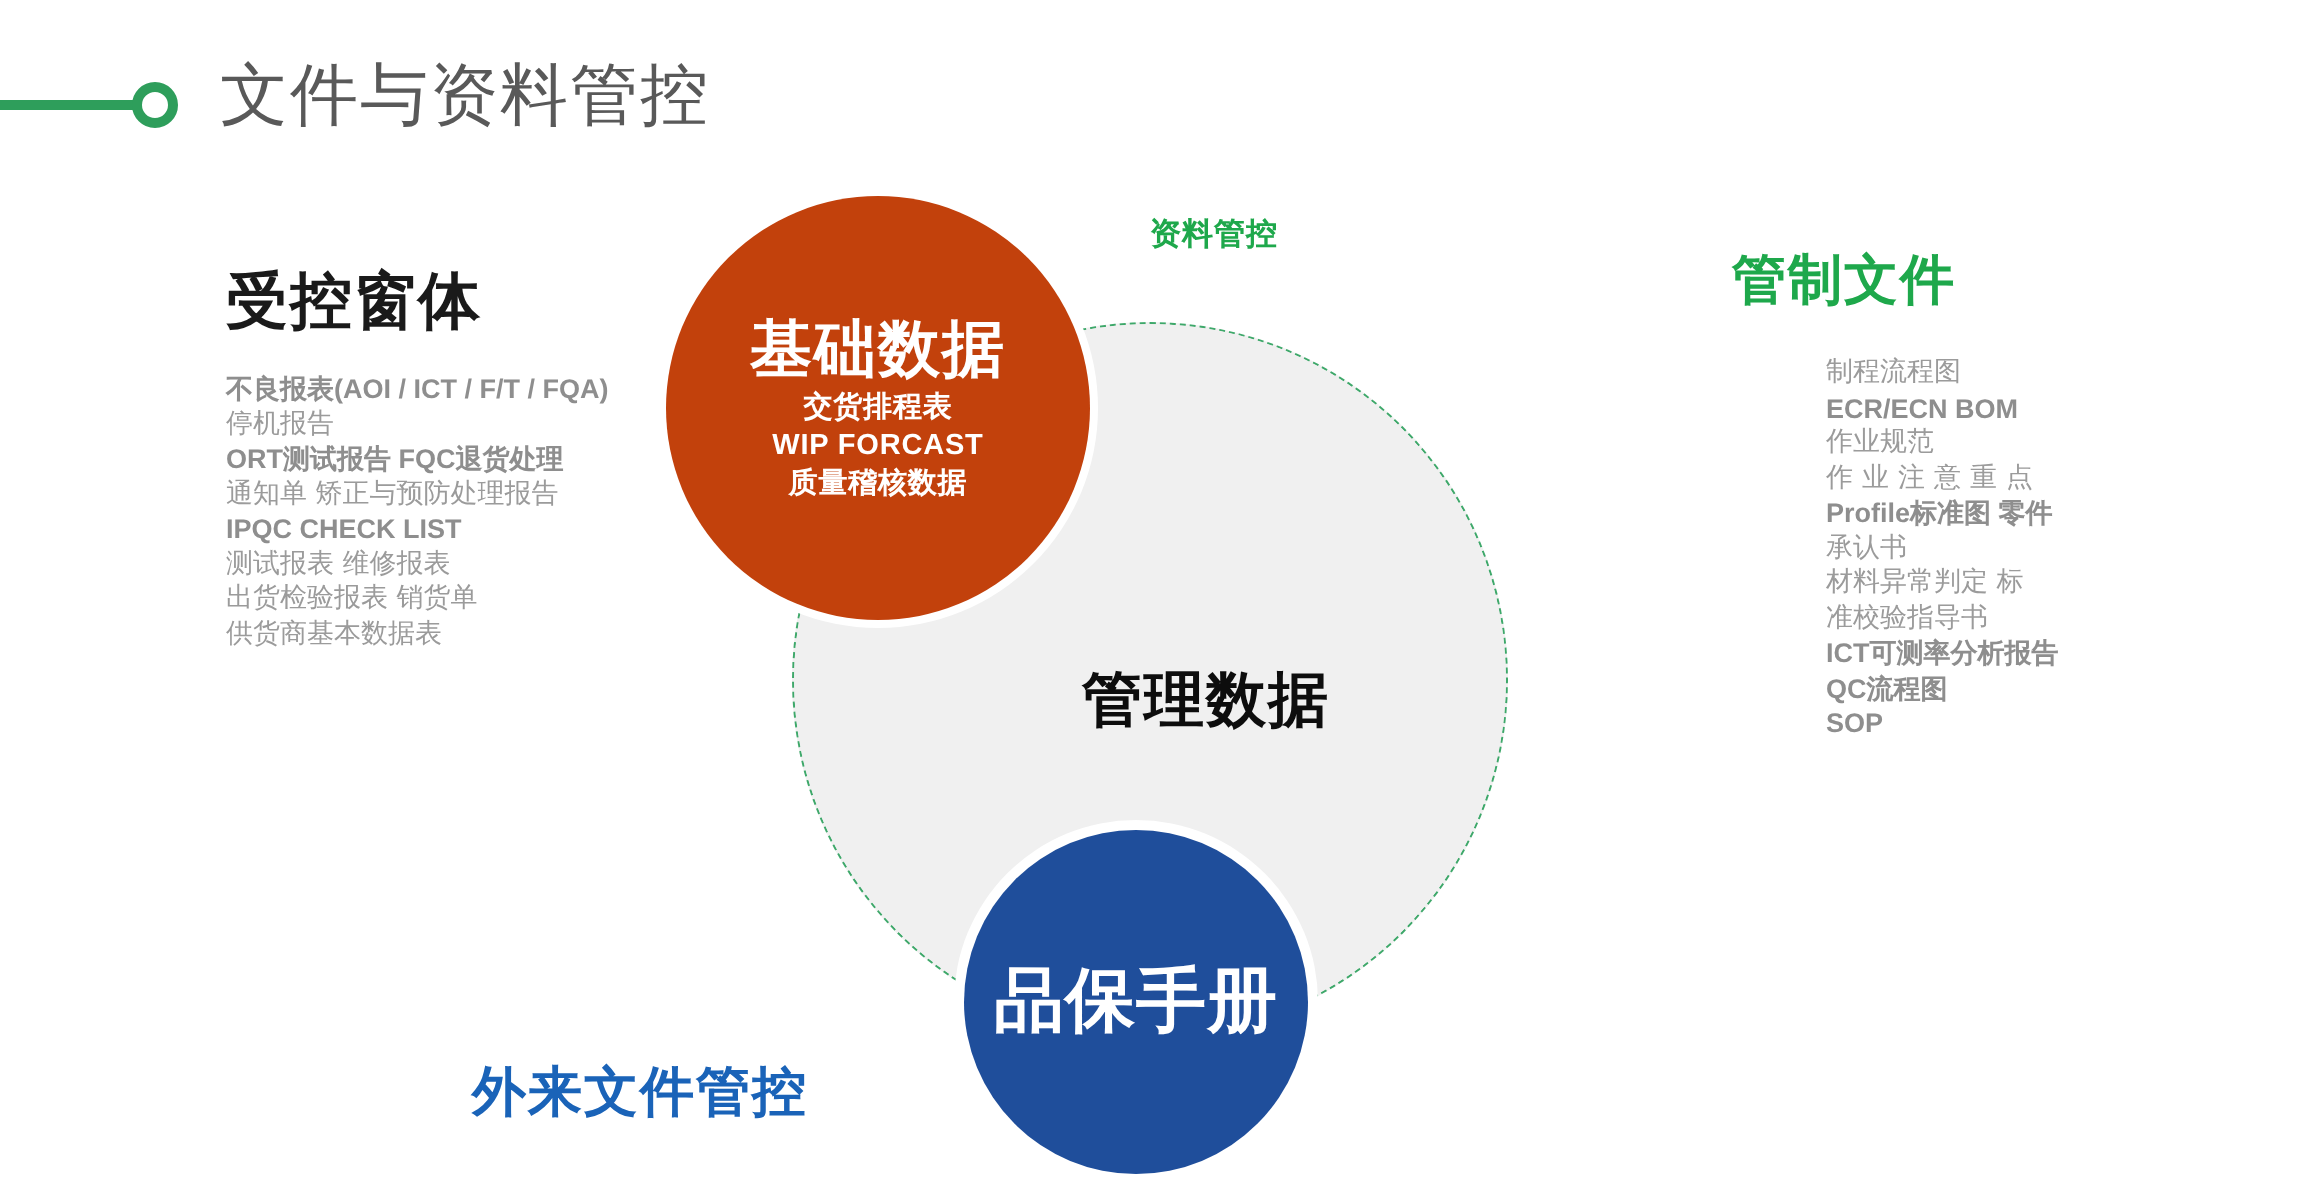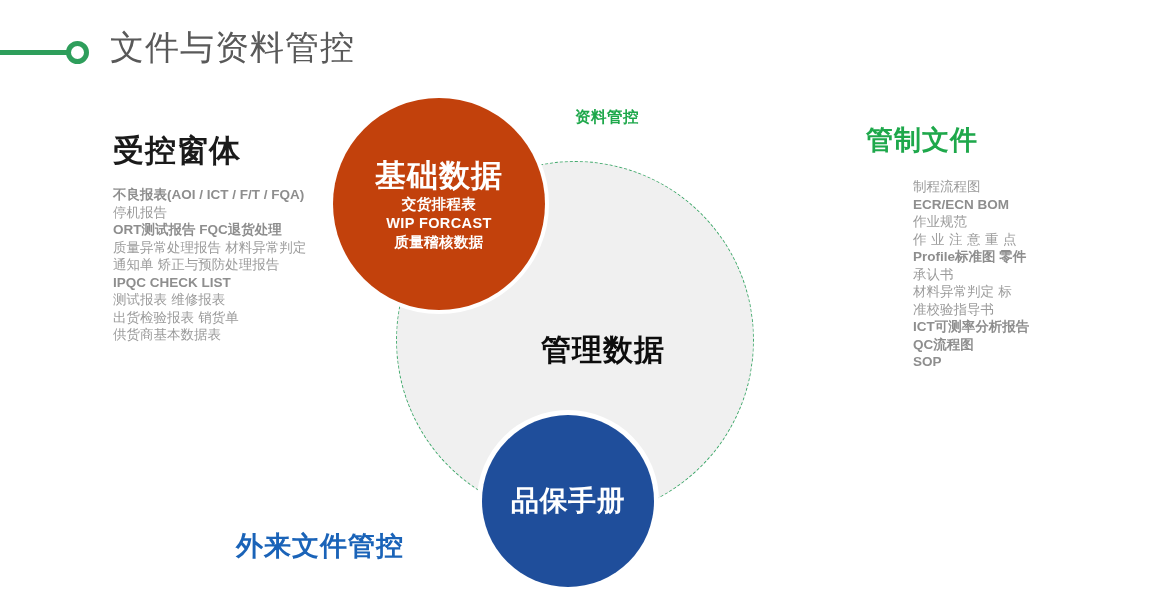--- a/index.html
+++ b/index.html
@@ -158,21 +158,21 @@
     letter-spacing: 0.4px;
   }
   .bubble.gray .two-line,
   .bubble.blue .two-line {
     font-family: "DejaVu Serif", "Liberation Serif", serif;
     font-size: 20px;
     font-weight: bold;
     line-height: 28px;
     letter-spacing: 0.5px;
   }
-  .bubble.blue .two-line { font-size: 28px; line-height: 32px; }
+  .bubble.blue .two-line { font-size: 35px; line-height: 32px; }
 
   .tag-green {
     position: absolute;
     left: 575px;
     top: 107px;
     font-family: "Liberation Sans", sans-serif;
     font-size: 15.5px;
     font-weight: bold;
     color: #1EA84B;
     letter-spacing: 0.5px;
@@ -197,21 +197,20 @@
 
   <div class="hdr-line"></div>
   <div class="hdr-dot"></div>
   <div class="hdr-title">文件与资料管控</div>
 
   <div class="col-head-left">受控窗体</div>
   <div class="list left">
     <div class="latin">不良报表(AOI / ICT / F/T / FQA)</div>
     <div>停机报告</div>
     <div class="latin">ORT测试报告  FQC退货处理</div>
-    <div>质量异常处理报告 材料异常判定</div>
     <div>通知单 矫正与预防处理报告</div>
     <div class="latin">IPQC CHECK LIST</div>
     <div>测试报表 维修报表</div>
     <div>出货检验报表 销货单</div>
     <div>供货商基本数据表</div>
   </div>
 
   <div class="col-head-right">管制文件</div>
   <div class="list right">
     <div>制程流程图</div>

